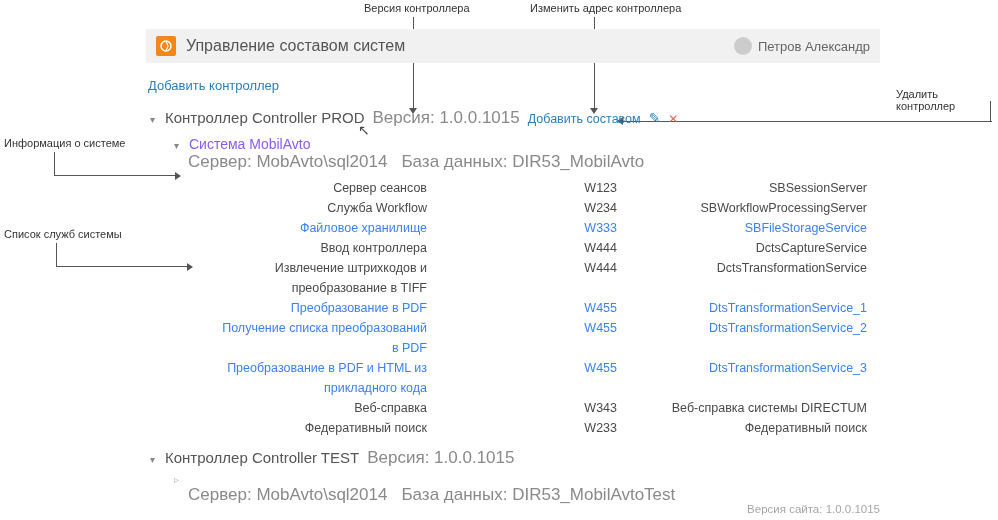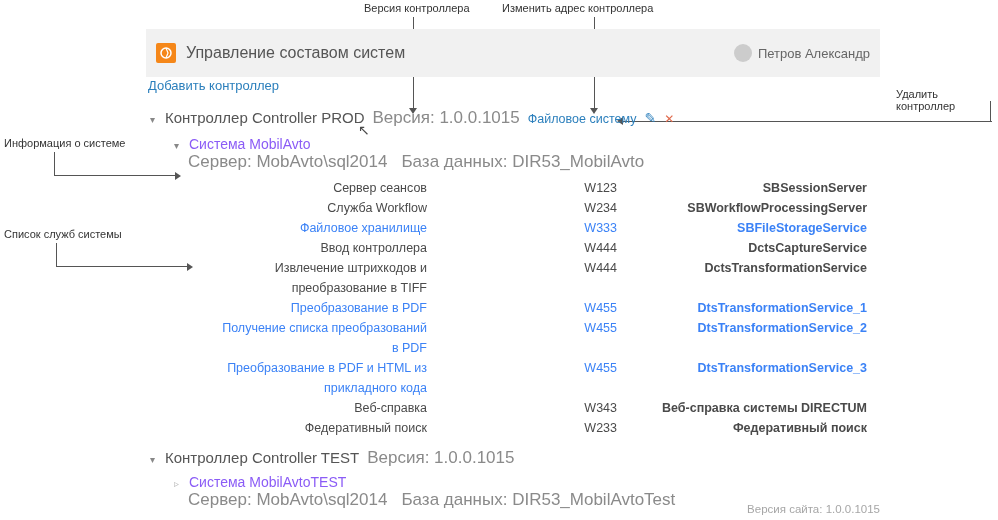--- a/index.html
+++ b/index.html
@@ -4,21 +4,21 @@
 <style>
   * { box-sizing: border-box; margin: 0; padding: 0; }
   body { font-family: "Segoe UI", Arial, sans-serif; font-size: 13px; color: #4a4a4a; background: #fff; width: 998px; height: 520px; position: relative; }
   
   .annotation { position: absolute; font-size: 11px; color: #333; }
   .ann-line { position: absolute; background: #555; }
   .arrow-down { position: absolute; width: 0; height: 0; border-left: 4px solid transparent; border-right: 4px solid transparent; border-top: 6px solid #555; }
   .arrow-right { position: absolute; width: 0; height: 0; border-top: 4px solid transparent; border-bottom: 4px solid transparent; border-left: 6px solid #555; }
   .arrow-left { position: absolute; width: 0; height: 0; border-top: 4px solid transparent; border-bottom: 4px solid transparent; border-right: 6px solid #555; }
   
-  .header-bar { position: absolute; left: 146px; top: 29px; width: 734px; height: 48px; background: #f1f1f1; display: flex; align-items: center; padding: 0 10px; }
+  .header-bar { position: absolute; left: 146px; top: 29px; width: 734px; height: 34px; background: #f1f1f1; display: flex; align-items: center; padding: 0 10px; }
   .header-icon { width: 20px; height: 20px; background: #f58719; border-radius: 2px; display: flex; align-items: center; justify-content: center; margin-right: 10px; }
   .header-title { font-size: 16px; color: #555; flex: 1; }
   .user-box { display: flex; align-items: center; gap: 6px; color: #666; font-size: 13px; }
   .avatar { width: 18px; height: 18px; border-radius: 50%; background: #ccc; display:inline-block; }
   
   .link { color: #2b7fbc; cursor: pointer; }
   .dim  { color: #3b82f6; }
   
   .add-controller { position: absolute; left: 148px; top: 78px; font-size: 13px; }
   
@@ -29,34 +29,34 @@
   .ctrlr-name { font-size: 15px; color: #555; }
   .sys-name { font-size: 14px; color: #8b5cf6; }
   .meta { font-size: 17px; color: #8a8a8a; }
   .edit-ico { color: #2b7fbc; cursor:pointer; font-size:14px; }
   .del-ico { color: #e06a4c; cursor:pointer; font-size:12px; }
   
   .srv-block { margin-left: 50px; margin-top: 6px; }
   .srv-row { display: flex; align-items: flex-start; font-size: 12.5px; line-height: 20px; text-align: right; }
   .srv-name { width: 205px; }
   .srv-code { width: 190px; }
-  .srv-id   { width: 250px; font-weight: bold; }
+  .srv-id   { width: 250px; }
   
   .cursor-icon { position:absolute; font-size:14px; }
   
   .site-ver { position: absolute; right: 118px; bottom: 5px; font-size: 11.5px; color: #a6a6a6; }
 </style>
 </head>
 <body>
 
 <div class="annotation" style="left:364px; top:2px;text-align:center;">Версия контроллера</div>
 <div class="ann-line" style="left:413px; top:17px; width:1px; height:92px;"></div>
 <div class="arrow-down" style="left:409px; top:108px;"></div>
 
-<div class="annotation" style="left:502px; top:2px;">Изменить адрес контроллера</div>
+<div class="annotation" style="left:530px; top:2px;">Изменить адрес контроллера</div>
 <div class="ann-line" style="left:594px; top:17px; width:1px; height:92px;"></div>
 <div class="arrow-down" style="left:590px; top:108px;"></div>
 
 <div class="annotation" style="left:896px; top:88px;">Удалить контроллер</div>
 <div class="ann-line" style="left:622px; top:121px; width:370px; height:1px;"></div>
 <div class="ann-line" style="left:990px; top:101px; width:1px; height:20px;"></div>
 <div class="arrow-left" style="left:617px; top:117px;"></div>
 
 <div class="annotation" style="left:4px; top:137px;">Информация о системе</div>
 <div class="ann-line" style="left:54px; top:152px; width:1px; height:24px;"></div>
@@ -83,21 +83,21 @@
 </div>
 
 <div class="add-controller link">Добавить контроллер</div>
 
 <div class="content">
 
   <div class="row" style="margin-bottom:8px;">
     <span class="chev">▾</span>
     <span class="ctrlr-name">Контроллер Controller PROD</span>
     <span class="meta">Версия: 1.0.0.1015</span>
-    <span class="link" style="font-size:12.5px;">Файловое систему</span>
+    <span class="link" style="font-size:12.5px;">Добавить составом</span>
     <span class="edit-ico">✎</span>
     <span class="del-ico">✕</span>
   </div>
 
   <span class="cursor-icon" style="left:210px; top:14px;">↖</span>
 
   <div style="margin-left:24px;">
     <div class="row">
       <span class="chev">▾</span>
       <span class="sys-name">Система MobilAvto</span>
@@ -163,21 +163,20 @@
 
   <div class="row" style="margin-top:10px; margin-bottom:6px;">
     <span class="chev">▾</span>
     <span class="ctrlr-name">Контроллер Controller TEST</span>
     <span class="meta">Версия: 1.0.0.1015</span>
   </div>
 
   <div style="margin-left:24px;">
     <div class="row">
       <span class="chev" style="color:#bbb;">▹</span>
-      <span class="sys-name">Система MobilAvtoTEST</span>
     </div>
     <div class="row" style="margin-left:16px; gap:14px;">
       <span class="meta">Сервер: MobAvto\sql2014</span>
       <span class="meta">База данных: DIR53_MobilAvtoTest</span>
     </div>
   </div>
 
 </div>
 
 <div class="site-ver">Версия сайта: 1.0.0.1015</div>

